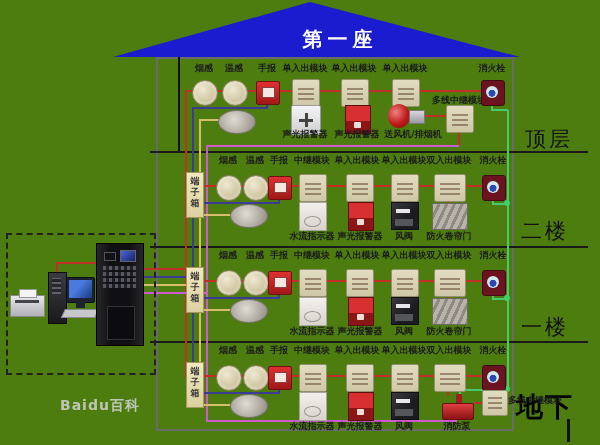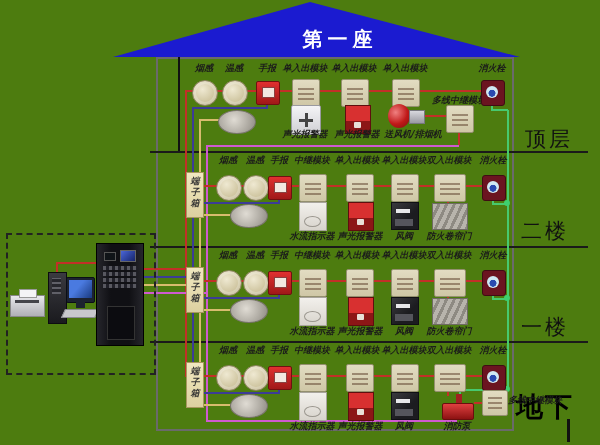--- a/index.html
+++ b/index.html
@@ -1,18 +1,18 @@
 <!DOCTYPE html>
 <html><head>
 <meta charset="utf-8">
 <style>
   html,body{margin:0;padding:0;background:#fff;}
   #stage{position:relative;width:600px;height:445px;background:#4d7c0f;overflow:hidden;
          font-family:"DejaVu Sans",sans-serif;}
-  .abs{position:absolute;font-style:italic;}
+  .abs{position:absolute;}
   .wire{position:absolute;}
   .red{background:#c23028;}
   .blue{background:#3c3c96;}
   .yellow{background:#d8bc6e;}
   .magenta{background:#cf5ad0;}
   .green{background:#47c96e;}
   .gdot{position:absolute;width:6px;height:6px;border-radius:50%;background:#3ecf6e;}
   .lbl{position:absolute;font-size:9px;line-height:11px;font-weight:700;color:#1b1b1b;
        text-align:center;white-space:nowrap;}
   .flbl{position:absolute;font-family:"Liberation Serif",serif;font-size:21px;line-height:22px;
@@ -333,15 +333,16 @@
   <div class="cabinet">
     <div class="cab-s1"></div>
     <div class="cab-s2"></div>
     <div class="cab-strip" style="top:22px"></div>
     <div class="cab-strip" style="top:28px"></div>
     <div class="cab-strip" style="top:34px"></div>
     <div class="cab-strip" style="top:40px"></div>
     <div class="cab-vent"></div>
   </div>
 
+  <div class="watermark">Baidu百科</div>
   <div class="tick"></div>
 
 </div>
 
 </body></html>

